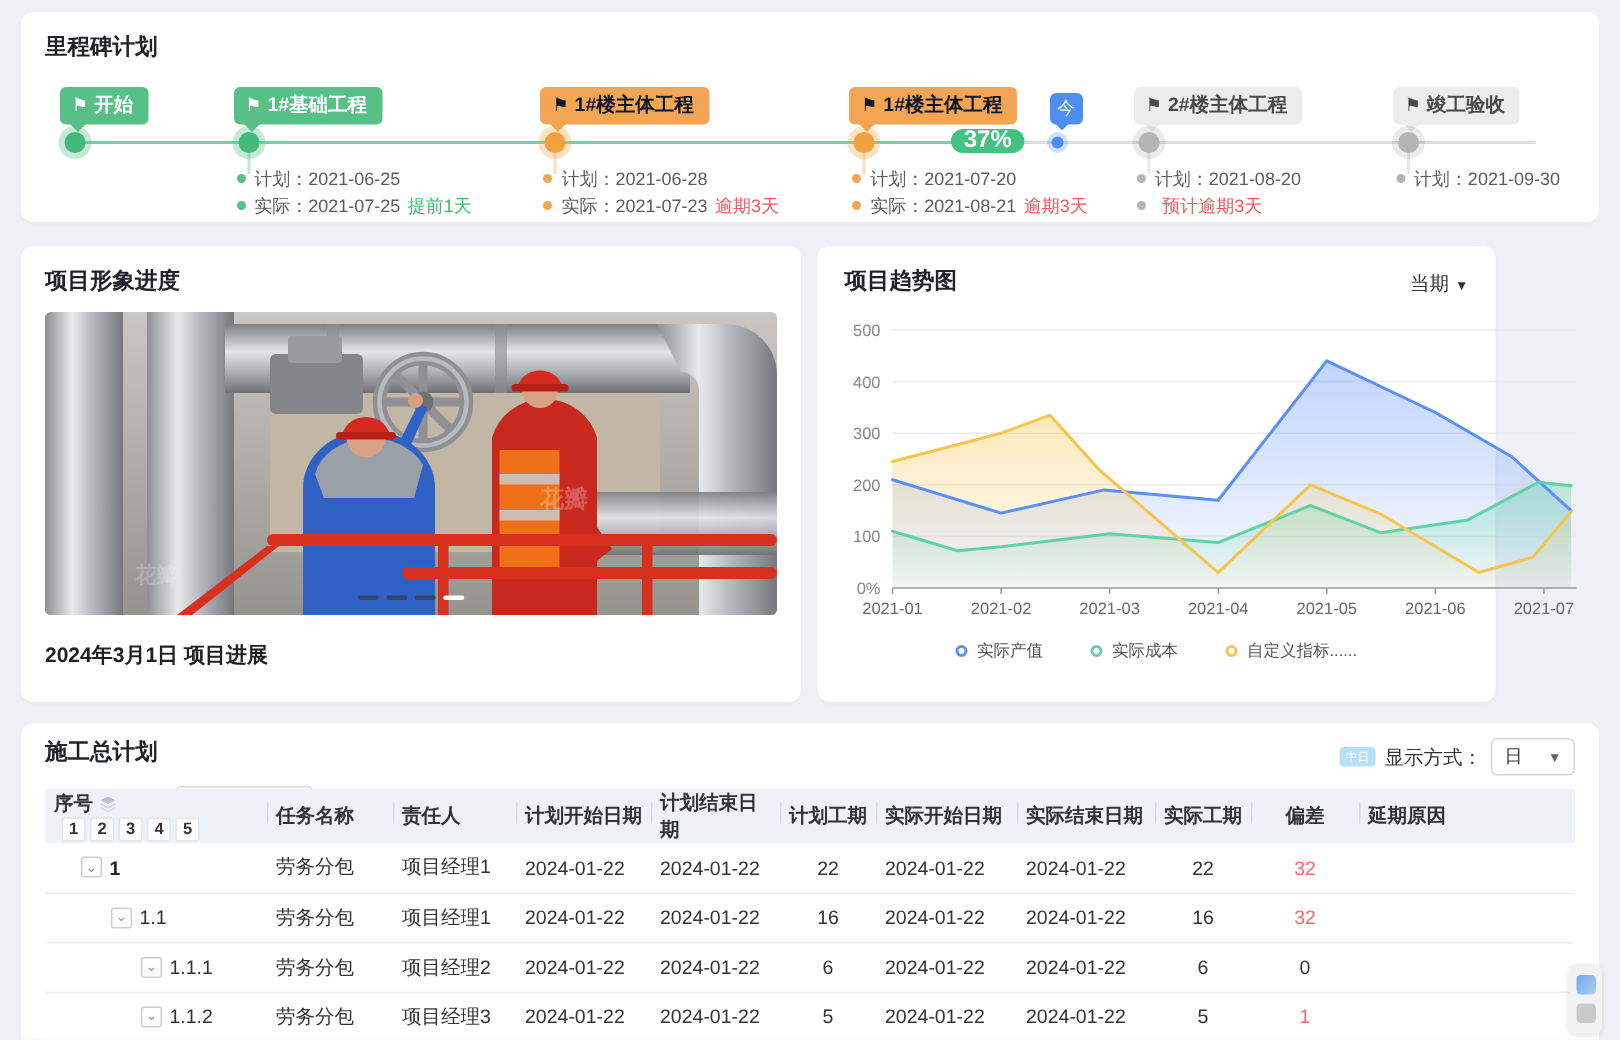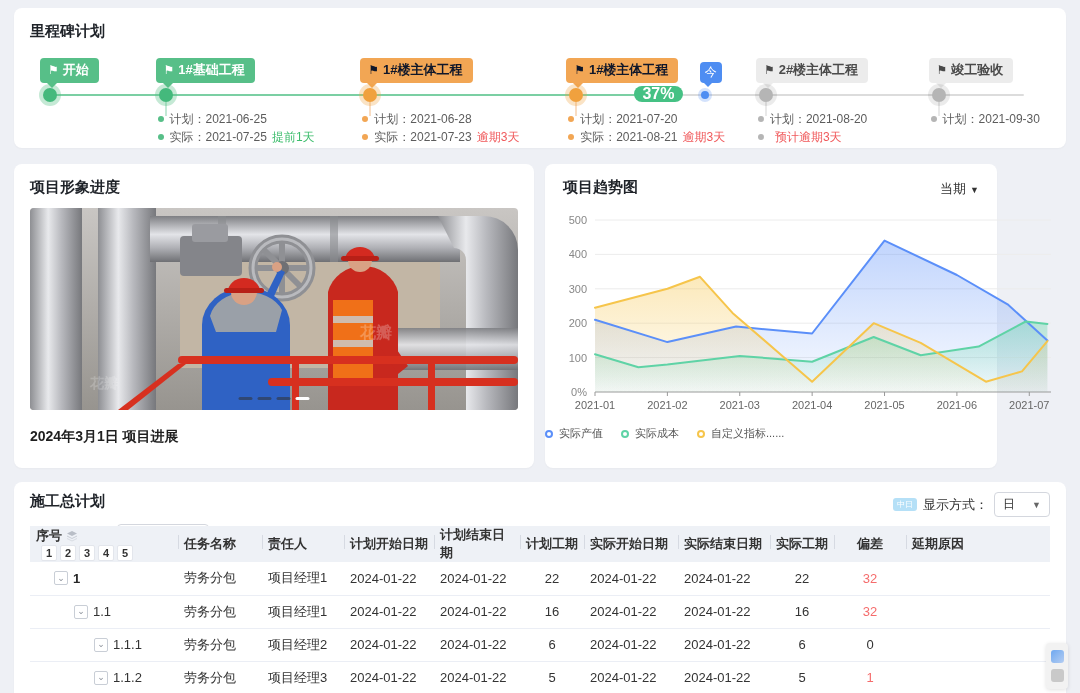--- a/index.html
+++ b/index.html
@@ -56,21 +56,21 @@
   .dot { width:14px; height:3px; border-radius:2px; background:rgba(50,50,50,.55); cursor:pointer; }
   .dot.active { background:#fff; }
   #photo-caption { position:absolute; left:16px; top:264px; font-size:14px; font-weight:bold; color:#1f1f1f; }
 
   
   #card-chart { left:545px; top:164px; width:452px; height:304px; }
   #card-chart .card-title { position:absolute; left:18px; top:14px; }
   #period-select { position:absolute; right:18px; top:16px; font-size:13px; color:#333; cursor:pointer; }
   #period-select .chev { font-size:9px; margin-left:4px; color:#333; }
   #trend-svg { position:absolute; left:8px; top:42px; }
-  #chart-legend { position:absolute; left:0; right:0; top:262px; display:flex; gap:18px; }
+  #chart-legend { position:absolute; left:0; right:0; top:262px; display:flex; justify-content:center; gap:32px; }
   .lg-item { display:flex; align-items:center; gap:6px; font-size:11px; color:#555; cursor:pointer; }
   .lg-ring { width:8px; height:8px; border-radius:50%; background:#fff; border:2px solid; }
 
   
   #card-table { left:14px; top:482px; width:1052px; height:230px; }
   #table-head { position:absolute; left:16px; right:16px; top:10px; height:30px; display:flex; align-items:flex-start; }
   #table-title { font-size:15px; font-weight:bold; color:#1f2329; margin-right:12px; }
   .select-box { display:inline-flex; align-items:center; justify-content:space-between; border:1px solid #d4d7de;
     border-radius:4px; background:#fff; font-size:12px; color:#333; padding:0 8px; cursor:pointer; }
   #plan-select { width:92px; height:27px;margin-top:32px; }

